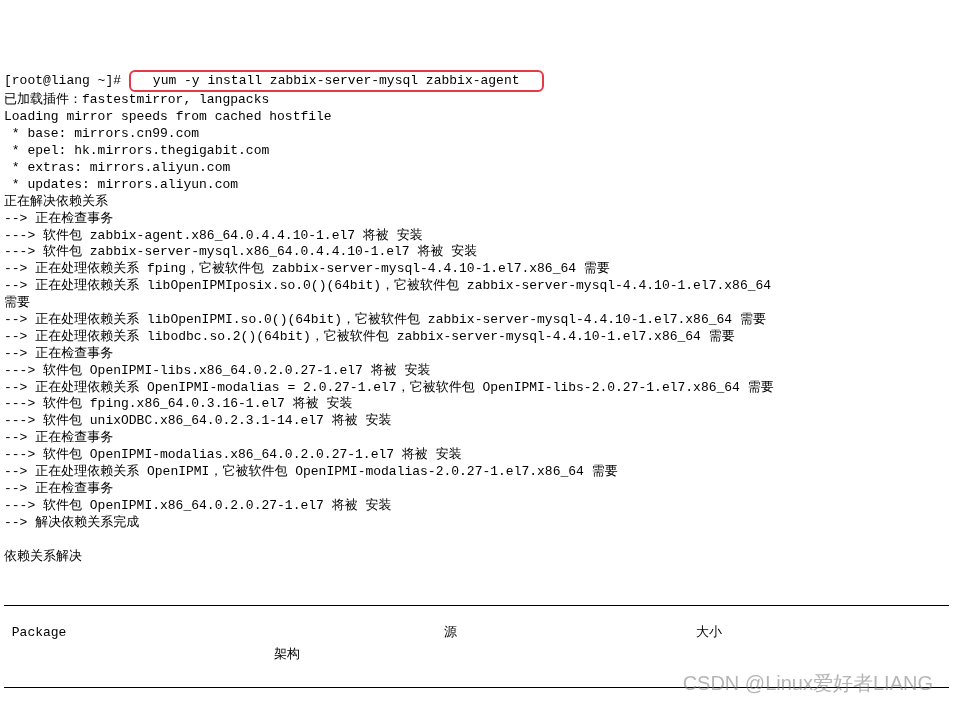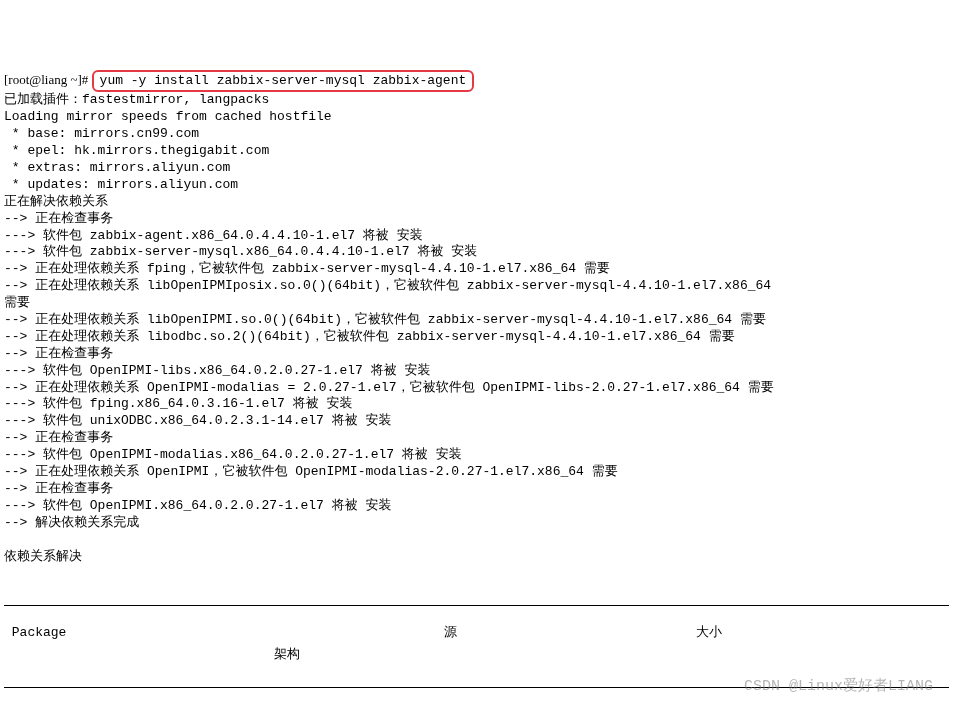--- a/index.html
+++ b/index.html
@@ -6,25 +6,25 @@
     body {
       font-family: "Courier New", monospace;
       font-size: 13px;
       line-height: 1.3;
       background: #ffffff;
       color: #000000;
       padding: 2px 4px;
       width: 953px;
       white-space: pre;
     }
-    .prompt-line { display: inline; font-family: Liberation Serif, serif; }
+    .prompt-line { display: inline; }
     .highlight-box {
       border: 2px solid #e63946;
       border-radius: 6px;
-      padding: 1px 6px;
+      padding: 1px 22px;
       display: inline-block;
     }
     .line { display: block; }
     .section-hr {
       border: none;
       border-top: 1px solid #000;
       margin: 6px 0 2px 0;
     }
     .table-row {
       display: flex;
@@ -32,22 +32,22 @@
     .col-pkg { width: 270px; }
     .col-arch { width: 170px; margin-top: 22px; }
     .col-ver { width: 200px; }
     .col-src { width: 230px; }
     .col-size { width: 70px; text-align: center; }
     .watermark {
       position: fixed;
       bottom: 10px;
       right: 20px;
       color: rgba(120,120,120,0.55);
-      font-family: Liberation Mono, monospace;
-      font-size: 15px;
+      font-family: Liberation Sans, sans-serif;
+      font-size: 20px;
       pointer-events: none;
     }
   </style>
 </head>
 <body>
 
 
 
 <span class="prompt-line">[root@liang ~]# </span><span class="highlight-box"><span>yum -y install zabbix-server-mysql zabbix-agent</span></span>
 <div id="output-container"><span class="line">已加载插件：fastestmirror, langpacks</span><span class="line">Loading mirror speeds from cached hostfile</span><span class="line"> * base: mirrors.cn99.com</span><span class="line"> * epel: hk.mirrors.thegigabit.com</span><span class="line"> * extras: mirrors.aliyun.com</span><span class="line"> * updates: mirrors.aliyun.com</span><span class="line">正在解决依赖关系</span><span class="line">--&gt; 正在检查事务</span><span class="line">---&gt; 软件包 zabbix-agent.x86_64.0.4.4.10-1.el7 将被 安装</span><span class="line">---&gt; 软件包 zabbix-server-mysql.x86_64.0.4.4.10-1.el7 将被 安装</span><span class="line">--&gt; 正在处理依赖关系 fping，它被软件包 zabbix-server-mysql-4.4.10-1.el7.x86_64 需要</span><span class="line">--&gt; 正在处理依赖关系 libOpenIPMIposix.so.0()(64bit)，它被软件包 zabbix-server-mysql-4.4.10-1.el7.x86_64 </span><span class="line">需要</span><span class="line">--&gt; 正在处理依赖关系 libOpenIPMI.so.0()(64bit)，它被软件包 zabbix-server-mysql-4.4.10-1.el7.x86_64 需要</span><span class="line">--&gt; 正在处理依赖关系 libodbc.so.2()(64bit)，它被软件包 zabbix-server-mysql-4.4.10-1.el7.x86_64 需要</span><span class="line">--&gt; 正在检查事务</span><span class="line">---&gt; 软件包 OpenIPMI-libs.x86_64.0.2.0.27-1.el7 将被 安装</span><span class="line">--&gt; 正在处理依赖关系 OpenIPMI-modalias = 2.0.27-1.el7，它被软件包 OpenIPMI-libs-2.0.27-1.el7.x86_64 需要</span><span class="line">---&gt; 软件包 fping.x86_64.0.3.16-1.el7 将被 安装</span><span class="line">---&gt; 软件包 unixODBC.x86_64.0.2.3.1-14.el7 将被 安装</span><span class="line">--&gt; 正在检查事务</span><span class="line">---&gt; 软件包 OpenIPMI-modalias.x86_64.0.2.0.27-1.el7 将被 安装</span><span class="line">--&gt; 正在处理依赖关系 OpenIPMI，它被软件包 OpenIPMI-modalias-2.0.27-1.el7.x86_64 需要</span><span class="line">--&gt; 正在检查事务</span><span class="line">---&gt; 软件包 OpenIPMI.x86_64.0.2.0.27-1.el7 将被 安装</span><span class="line">--&gt; 解决依赖关系完成</span><span class="line">&nbsp;</span><span class="line">依赖关系解决</span><span class="line">&nbsp;</span></div>

